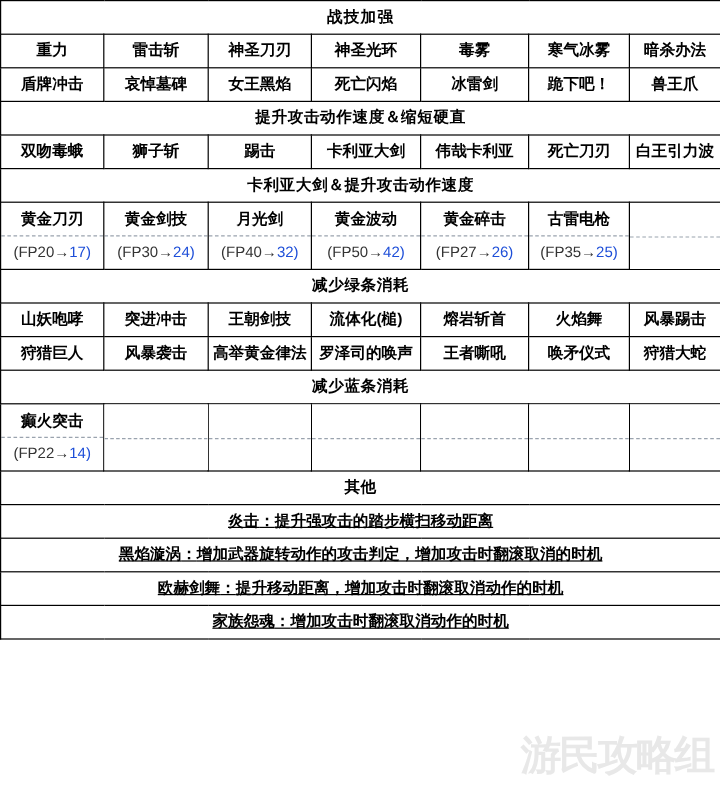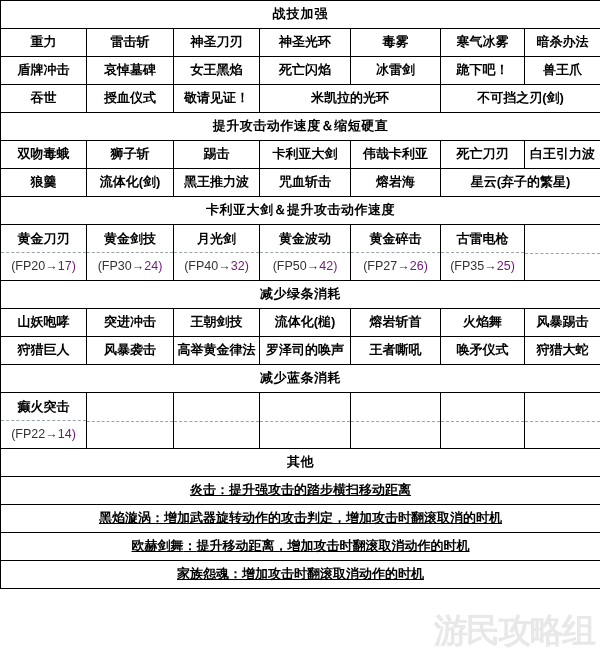--- a/index.html
+++ b/index.html
@@ -85,21 +85,21 @@
     box-sizing: border-box;
   }
   td.fp-cell .fp-val {
     height: 27px;
     line-height: 27px;
     font-weight: normal;
     font-size: 12.5px;
     color: #333333;
   }
   td.fp-cell .fp-val .hl {
-    color: #701a75;
+    color: #1d4ed8;
   }
 
   td.blank {
     background: #d2d8e0;
     height: 56px;
     position: relative;
   }
   td.blank .dash {
     position: absolute;
     left: 0; right: 0;
@@ -175,47 +175,32 @@
       <tr>
         <td class="skill">盾牌冲击</td>
         <td class="skill">哀悼墓碑</td>
         <td class="skill">女王黑焰</td>
         <td class="skill">死亡闪焰</td>
         <td class="skill">冰雷剑</td>
         <td class="skill">跪下吧！</td>
         <td class="skill">兽王爪</td>
       </tr>
       <tr>
-        <td class="skill">吞世</td>
-        <td class="skill">授血仪式</td>
-        <td class="skill">敬请见证！</td>
-        <td colspan="2" class="skill">米凯拉的光环</td>
-        <td colspan="2" class="skill">不可挡之刃(剑)</td>
-      </tr>
-      <tr>
         <td class="section-head" colspan="7">提升攻击动作速度＆缩短硬直</td>
       </tr>
       <tr>
         <td class="skill">双吻毒蛾</td>
         <td class="skill">狮子斩</td>
         <td class="skill">踢击</td>
         <td class="skill">卡利亚大剑</td>
         <td class="skill">伟哉卡利亚</td>
         <td class="skill">死亡刀刃</td>
         <td class="skill sm">白王引力波</td>
       </tr>
       <tr>
-        <td class="skill">狼羹</td>
-        <td class="skill">流体化(剑)</td>
-        <td class="skill">黑王推力波</td>
-        <td class="skill">咒血斩击</td>
-        <td class="skill">熔岩海</td>
-        <td colspan="2" class="skill">星云(弃子的繁星)</td>
-      </tr>
-      <tr>
         <td class="section-head" colspan="7">卡利亚大剑＆提升攻击动作速度</td>
       </tr>
       <tr>
         <td class="fp-cell">
           <div class="fp-name">黄金刀刃</div>
           <div class="fp-val"><span>(FP20→</span><span class="hl">17)</span></div>
         </td>
         <td class="fp-cell">
           <div class="fp-name">黄金剑技</div>
           <div class="fp-val"><span>(FP30→</span><span class="hl">24)</span></div>

